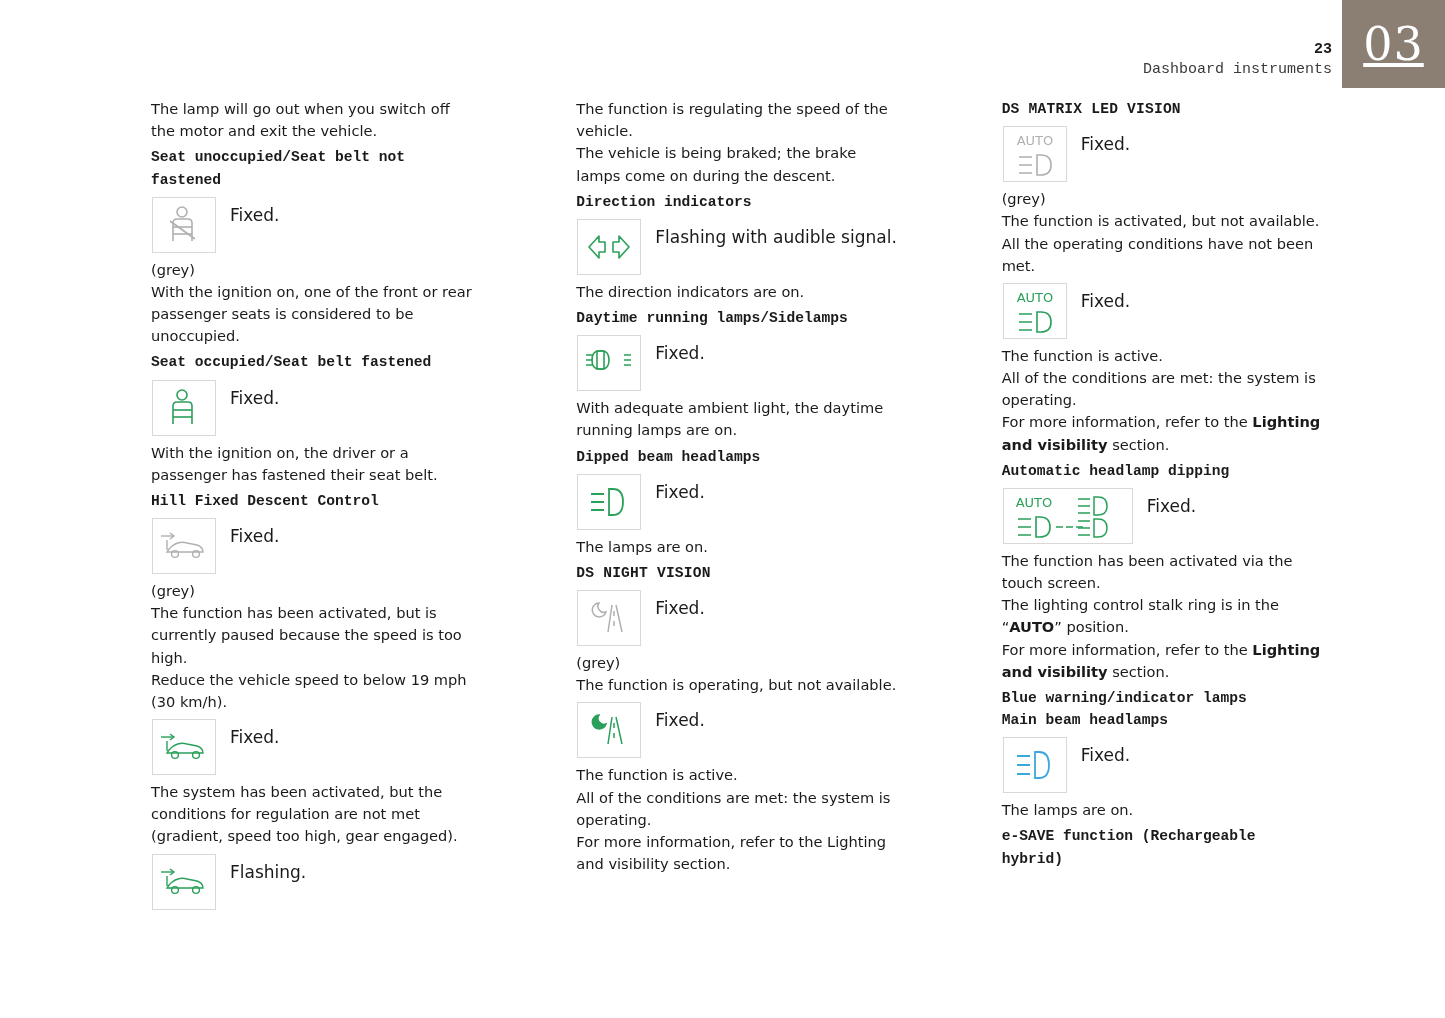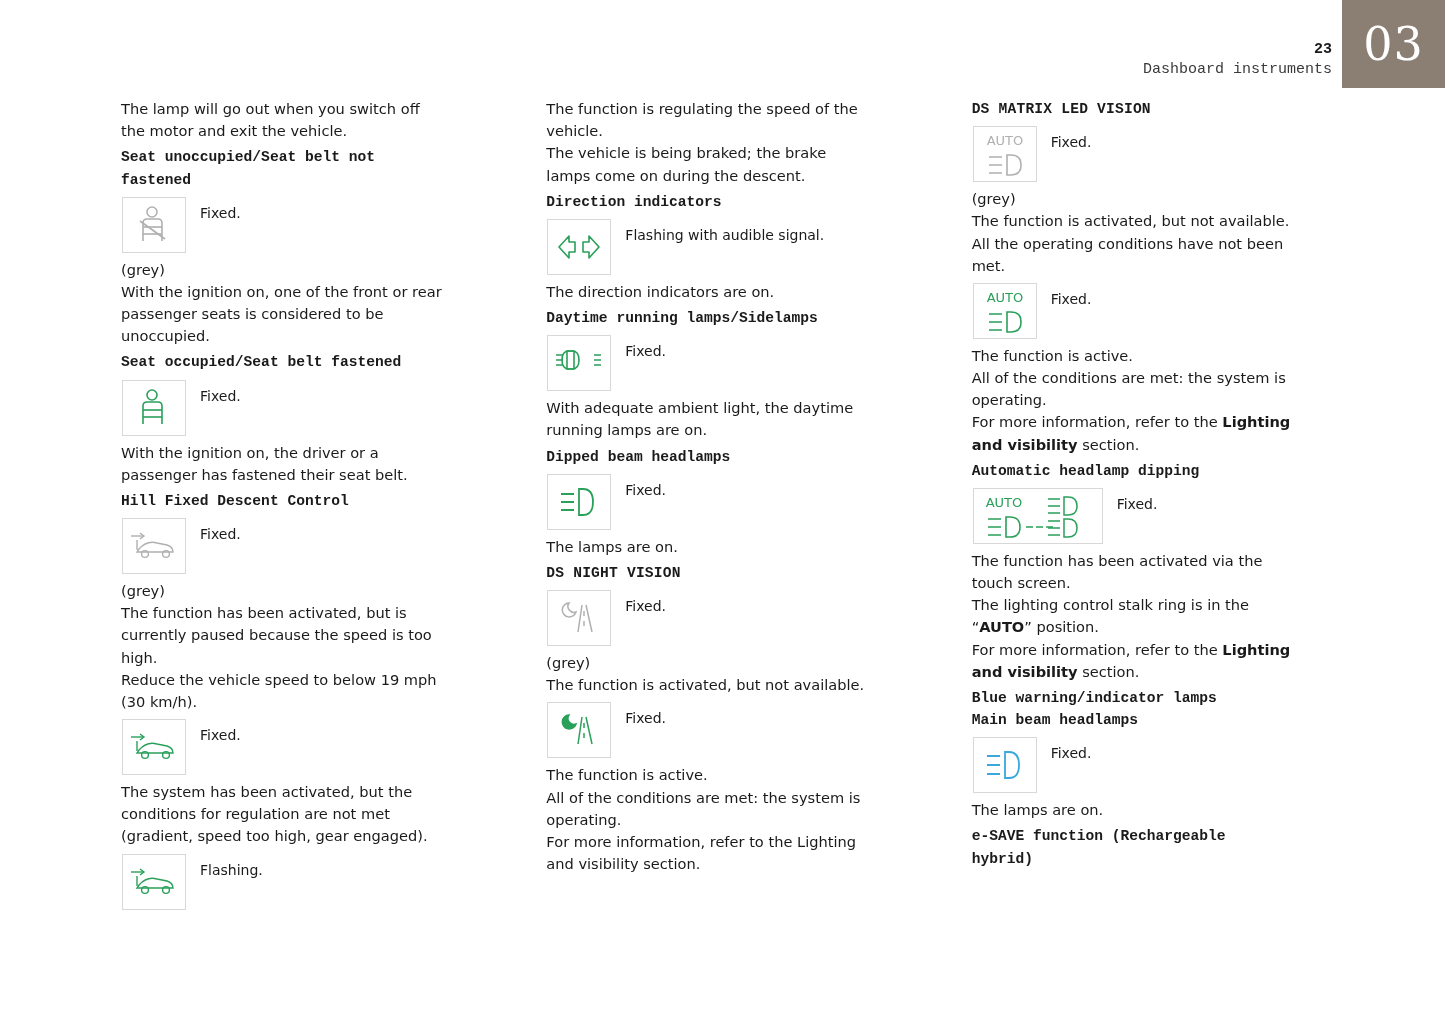--- a/index.html
+++ b/index.html
@@ -28,20 +28,21 @@
     width: 103px;
     height: 88px;
     background: #8b7f73;
     color: #ffffff;
     display: flex;
     align-items: center;
     justify-content: center;
     font-size: 46px;
     font-family: "DejaVu Serif", serif;
     letter-spacing: 1px;
+    text-decoration: underline;
   }
   .header-block {
     position: absolute;
     top: 40px;
     right: 113px;
     text-align: right;
     line-height: 1.35;
     font-family: Liberation Mono, monospace;
   }
   .header-page-num {
@@ -50,21 +51,21 @@
     color: #1a1a1a;
   }
   .header-title {
     font-size: 15px;
     color: #3a3a3a;
   }
   
   .columns {
     position: absolute;
     top: 98px;
-    left: 121px;
+    left: 151px;
     width: 1172px;
     display: flex;
     gap: 104px;
   }
   .col {
     width: 348px;
   }
   
   .para {
     font-size: 14.6px;
@@ -101,21 +102,21 @@
     margin-left: 1px;
     flex: 0 0 auto;
     display: flex;
     align-items: center;
     justify-content: center;
   }
   .icon-box.wide {
     width: 130px;
   }
   .icon-caption {
-    font-size: 14px;
+    font-size: 17px;
     line-height: 1.52;
     margin-left: 14px;
     padding-top: 6px;
     max-width: 250px;
   }
   .icon-caption.narrow { max-width: 230px; }
   svg { display: block; }
 </style>
 </head>
 <body>
@@ -279,21 +280,21 @@
           <svg width="46" height="38" viewBox="0 0 46 38">
             <path d="M13 4 A7 7 0 1 0 20 13 A6 6 0 0 1 13 4 Z" fill="none" stroke="#b0b0b0" stroke-width="1.5"></path>
             <path d="M26 6 L22 33 M30 6 L36 33" stroke="#b0b0b0" stroke-width="1.5"></path>
             <path d="M28 12 L28 17 M28 22 L28 27" stroke="#b0b0b0" stroke-width="1.5"></path>
           </svg>
         </div>
         <div class="icon-caption">Fixed.</div>
       </div>
 
       <p class="para">(grey)</p>
-      <p class="para">The function is activated, but not available.</p>
+      <p class="para">The function is operating, but not available.</p>
 
       <div class="icon-row">
         <div class="icon-box">
           <svg width="46" height="38" viewBox="0 0 46 38">
             <path d="M13 4 A7 7 0 1 0 20 13 A6 6 0 0 1 13 4 Z" fill="#2aa05a" stroke="#2aa05a" stroke-width="1.5"></path>
             <path d="M26 6 L22 33 M30 6 L36 33" stroke="#2aa05a" stroke-width="1.5"></path>
             <path d="M28 12 L28 17 M28 22 L28 27" stroke="#2aa05a" stroke-width="1.5"></path>
           </svg>
         </div>
         <div class="icon-caption">Fixed.</div>

